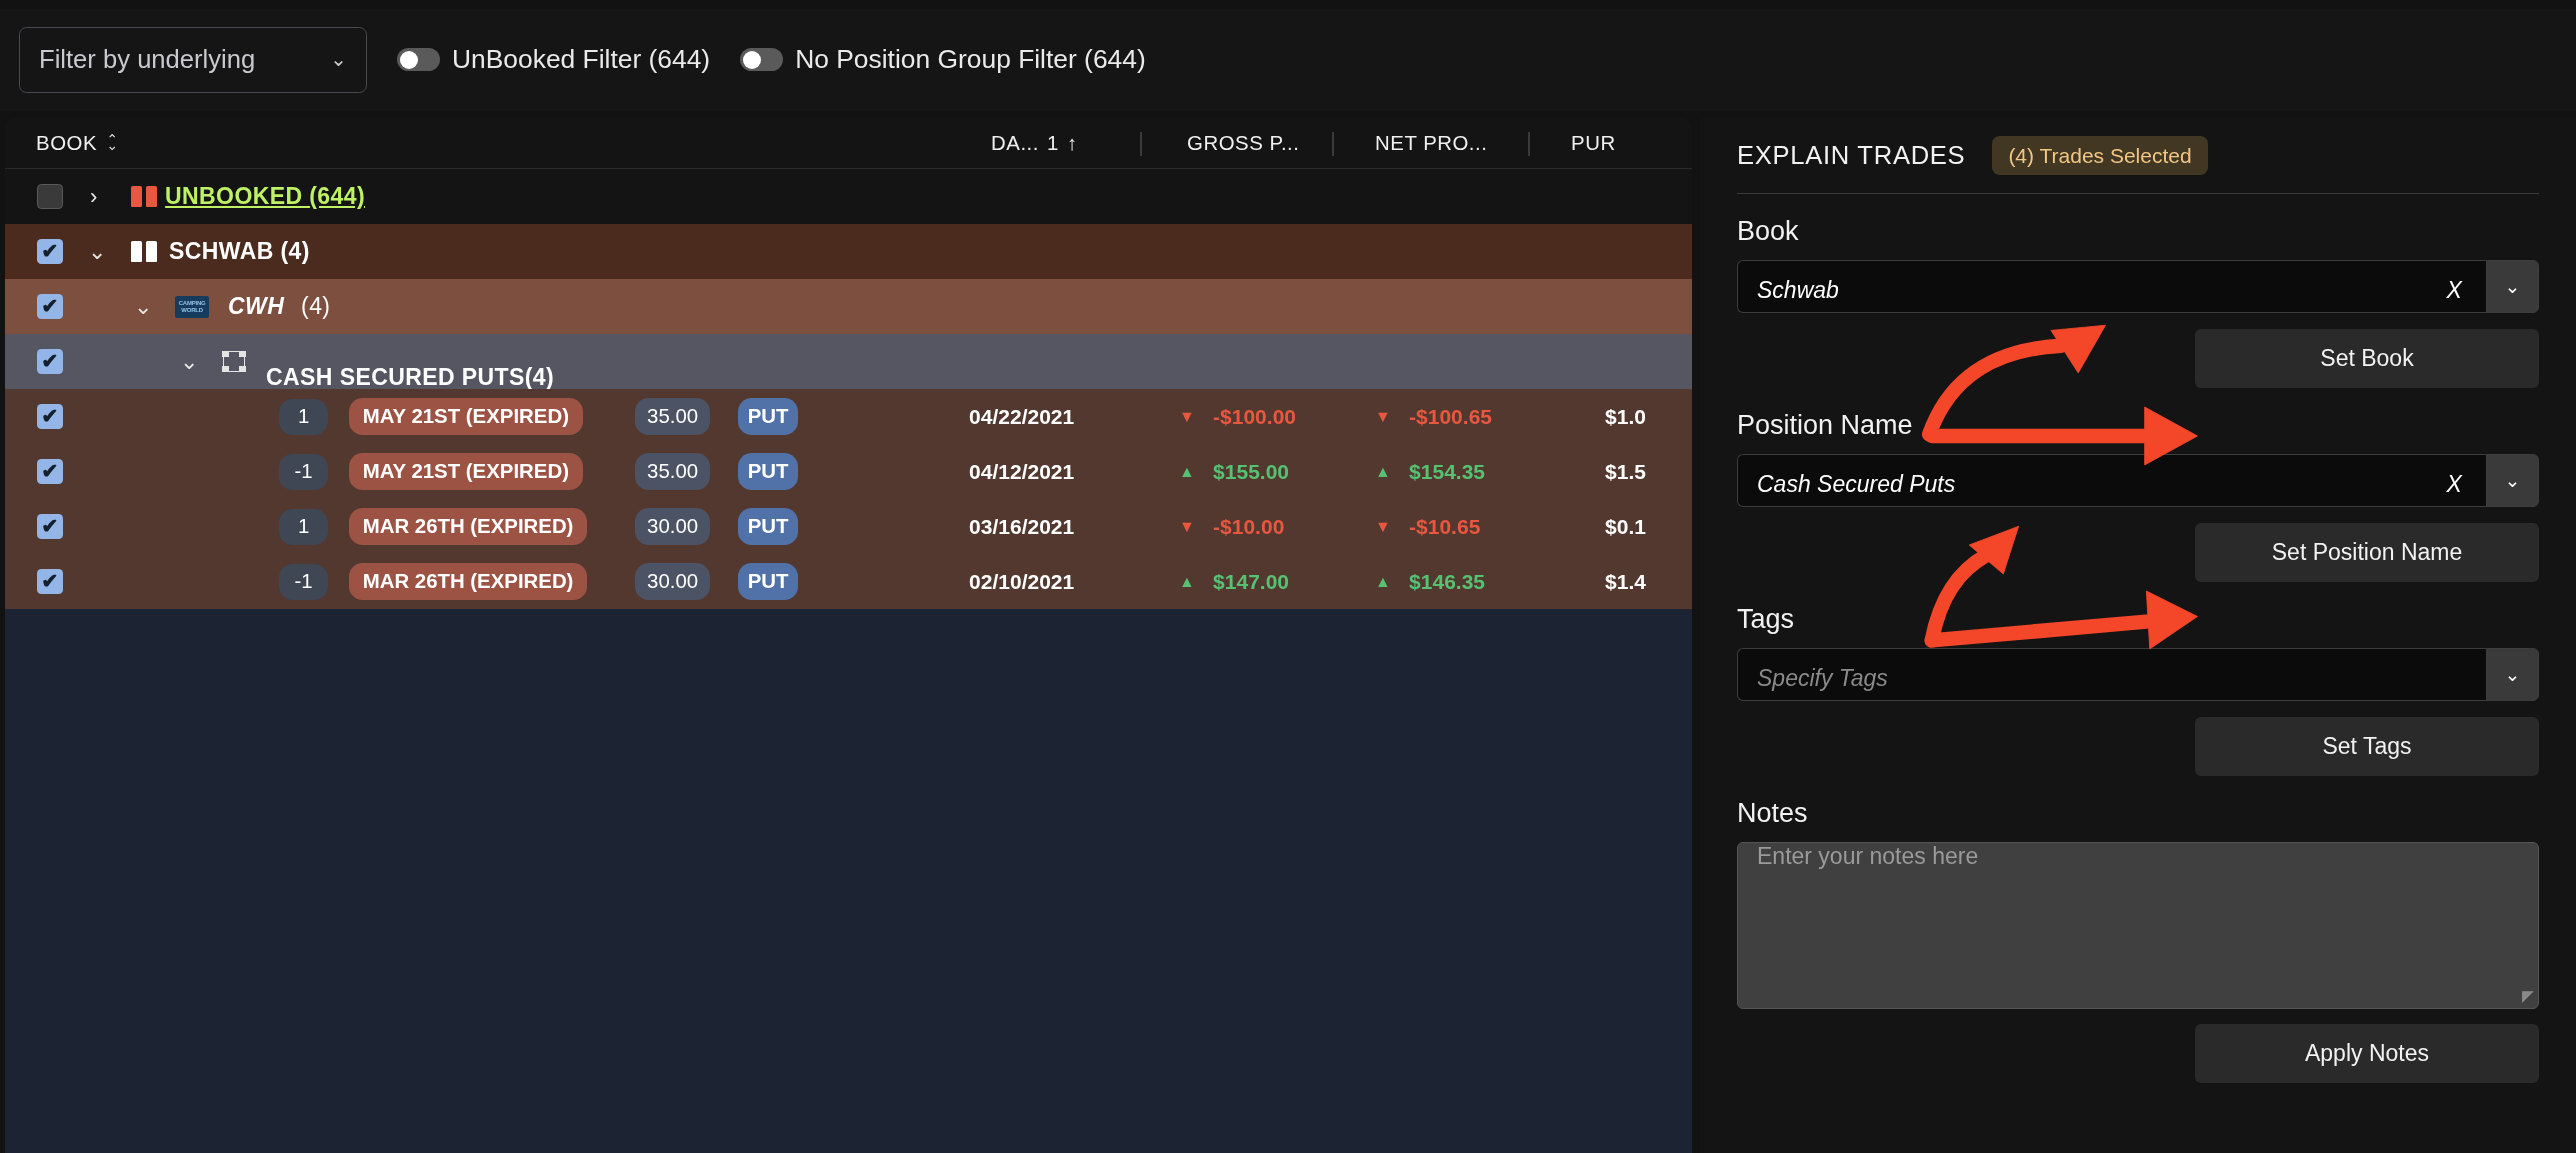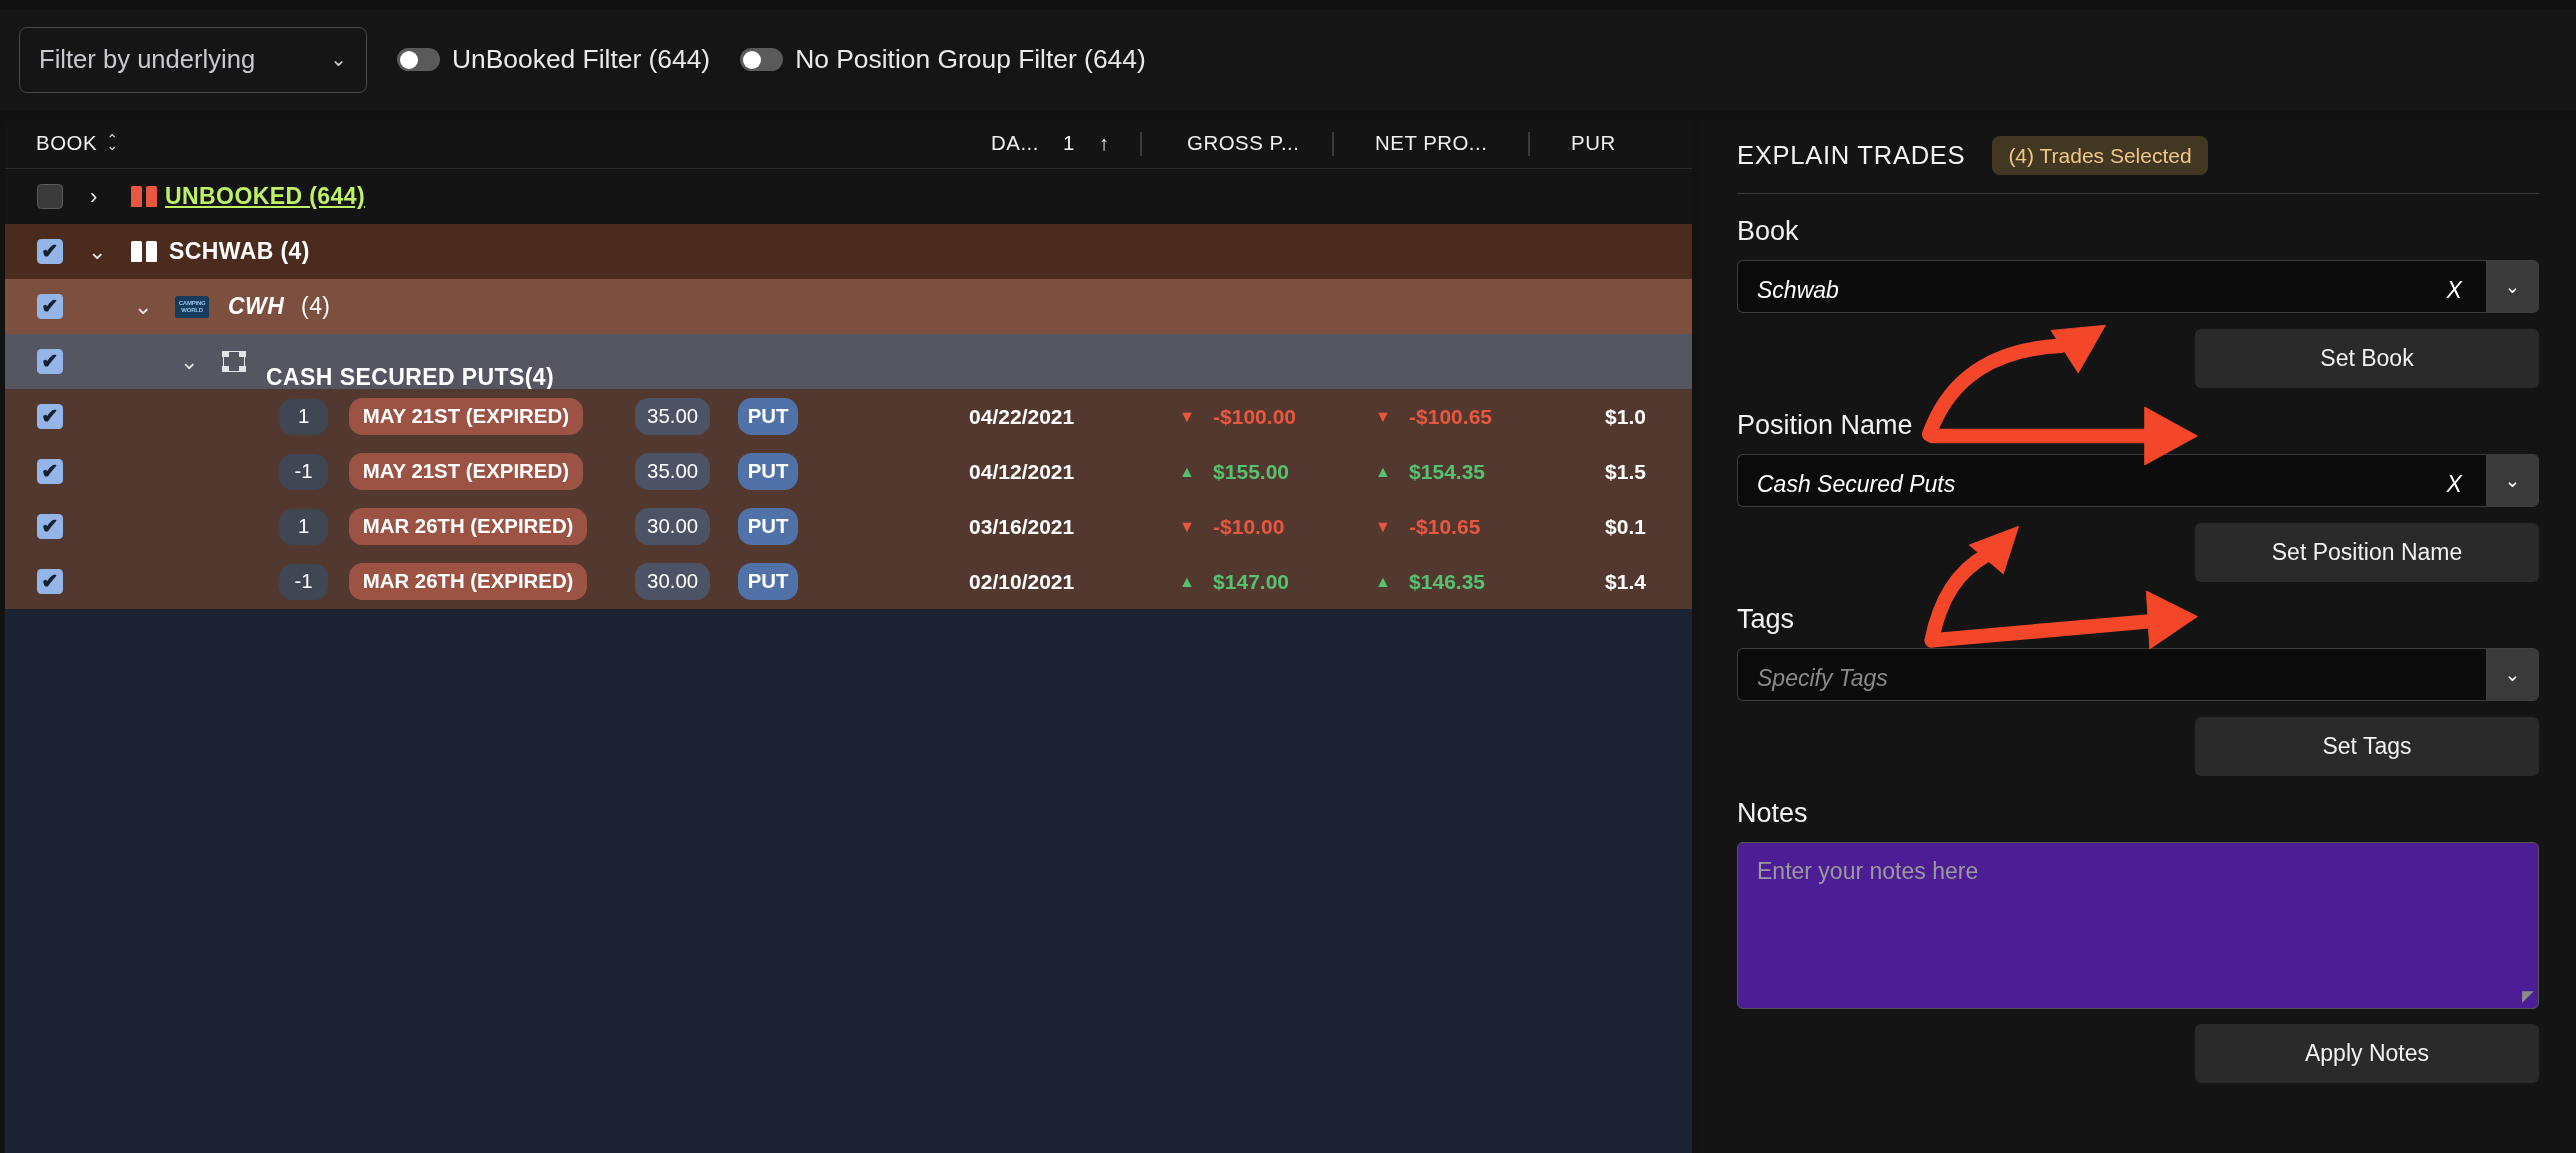--- a/index.html
+++ b/index.html
@@ -40,21 +40,21 @@
     position: absolute; left: 5.1px; top: 118px; width: 1687px; height: 1036px;
     background: #141414; border-radius: 10.2px 10.2px 0 0; overflow: hidden;
   }
   .grid-head {
     height: 51px; display: flex; align-items: center; border-bottom: 0.9px solid #2b2b2b;
     position: relative; background: #141414;
   }
   .th { color: #f0f0f0; font-size: 20.4px; letter-spacing: 0.5px; white-space: nowrap; }
   .th.book { position: absolute; left: 31px; display: flex; align-items: center; gap: 9.4px; cursor: pointer; }
   .sorticon { display: inline-flex; flex-direction: column; line-height: 6px; font-size: 13.6px; color: #d8d8d8; }
-  .th.date { position: absolute; left: 986px; display: flex; align-items: center; gap: 24px; cursor: pointer; }
+  .th.date { position: absolute; left: 986px; display: flex; align-items: center; gap: 8px; cursor: pointer; }
   .th.gross { position: absolute; left: 1182px; cursor: pointer; }
   .th.net { position: absolute; left: 1370px; cursor: pointer; }
   .th.pur { position: absolute; left: 1566px; cursor: pointer; }
   .divider { position: absolute; width: 1.7px; height: 24px; background: #3b3b3b; top: 13.6px; }
   .d1 { left: 1135px; } .d2 { left: 1327px; } .d3 { left: 1523px; }
 
   .grid-body { position: relative; background: #1c2433; height: 985px; }
 
   .row { display: flex; align-items: center; position: relative; }
   .row.group { height: 55px; }
@@ -148,22 +148,22 @@
     display: flex; align-items: center; justify-content: center; cursor: pointer;
     color: #ffffff; font-size: 19px;
   }
   .btn-row { display: flex; justify-content: flex-end; margin-top: 15.3px; }
   .btn {
     background: #2a2a2a; border: none; border-radius: 6px; color: #f2f2f2;
     font-size: 23px; width: 344px; height: 59px; cursor: pointer;
     font-family: "Liberation Sans", sans-serif;
   }
   .notes-box {
-    background: #4c1d95; border: 0.9px solid #555; border-radius: 6px;
-    height: 167px; padding: 15px 19px; position: relative; cursor: text;
+    background: #404040; border: 0.9px solid #555; border-radius: 6px;
+    height: 167px; padding: 0 19px; position: relative; cursor: text;
   }
   .notes-ph { color: #9a9a9a; font-size: 23px; }
   .resize {
     position: absolute; right: 4.3px; bottom: 3.4px; color: #8a8a8a;
     font-size: 15.3px; transform: scaleX(-1); cursor: nwse-resize;
   }
 
   
   .anno { position: absolute; left: 0; top: 0; width: 2576px; height: 1153px; pointer-events: none; }
 </style>

